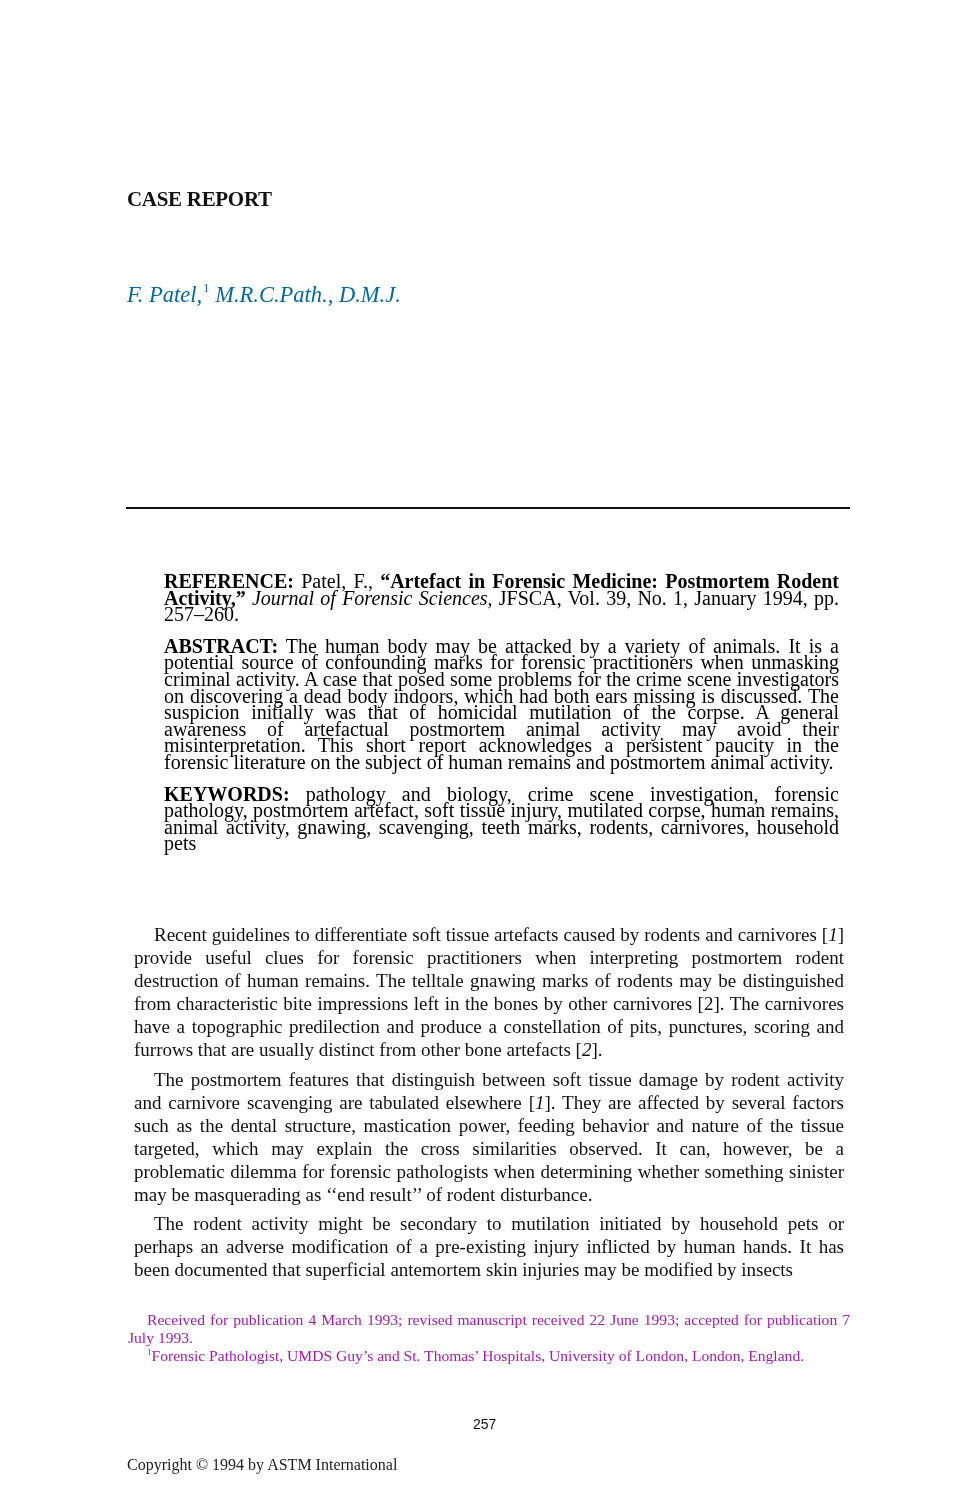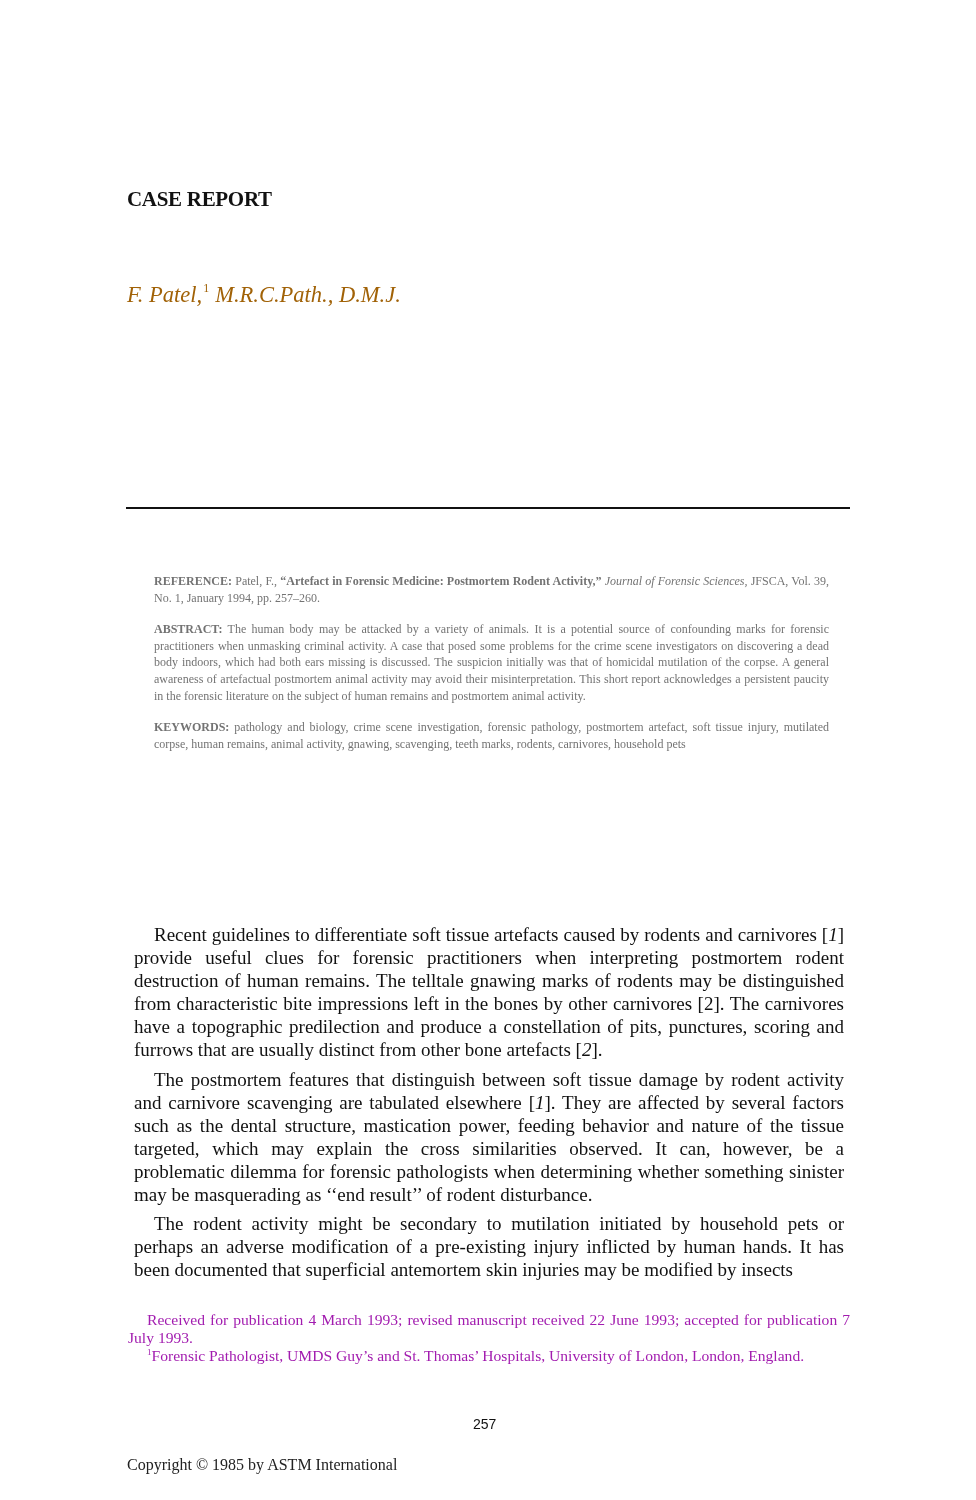--- a/index.html
+++ b/index.html
@@ -35,21 +35,21 @@
     }
     .author {
       position: absolute;
       left: 127px;
       top: 280px;
       margin: 0;
       font-family: "Liberation Serif", serif;
       font-style: italic;
       font-size: 22.5px;
       line-height: 30px;
-      color: #a16207;
+      color: #0369a1;
       white-space: nowrap;
     }
     .author sup {
       font-size: 12px;
       font-style: normal;
       vertical-align: 10px;
       line-height: 0;
       margin-left: 1px;
     }
     .author .quals { margin-left: 6px; }
@@ -69,27 +69,27 @@
     .rule {
       position: absolute;
       left: 126px;
       top: 507px;
       width: 724px;
       height: 2px;
       background: #111;
     }
     .abstract-block {
       position: absolute;
-      left: 154px;
+      left: 164px;
       top: 573px;
       width: 675px;
       font-family: "Liberation Serif", serif;
-      font-size: 12px;
+      font-size: 20px;
       line-height: 16.6px;
-      color: #737373;
+      color: #000000;
       text-align: justify;
     }
     .abstract-block p {
       margin: 0 0 15px 0;
     }
     .abstract-block .lead {
       font-weight: bold;
     }
     .abstract-block .ref-title {
       font-weight: bold;
@@ -187,15 +187,15 @@
     <p><span>The rodent activity might be secondary to mutilation initiated by household pets or perhaps an adverse modification of a pre-existing injury inflicted by human hands. It has been documented that superficial antemortem skin injuries may be modified by insects</span></p>
   </div>
 
   <div class="footnotes">
     <p>Received for publication 4 March 1993; revised manuscript received 22 June 1993; accepted for publication 7 July 1993.</p>
     <p><sup>1</sup><span>Forensic Pathologist, UMDS Guy’s and St. Thomas’ Hospitals, University of London, London, England.</span></p>
   </div>
 
   <div class="page-number">257</div>
 
-  <div class="copyright">Copyright © 1985 by ASTM International</div>
+  <div class="copyright">Copyright © 1994 by ASTM International</div>
 
 </div>
 
 </body></html>

